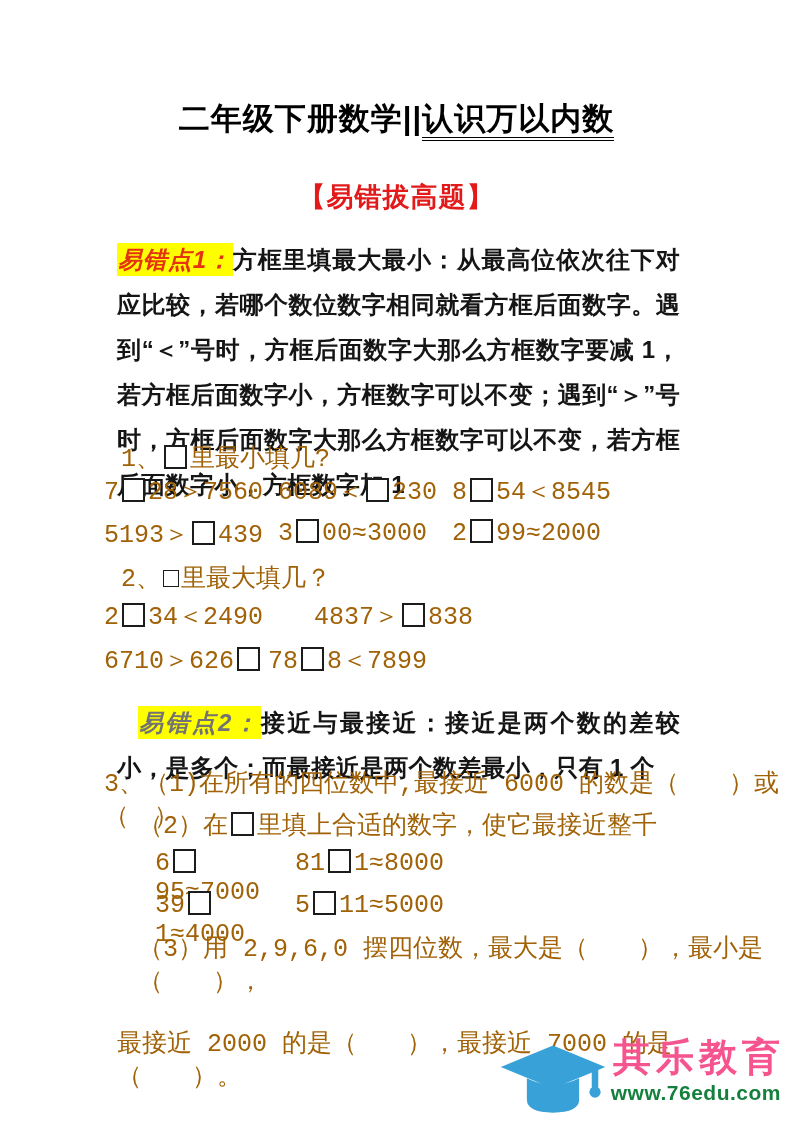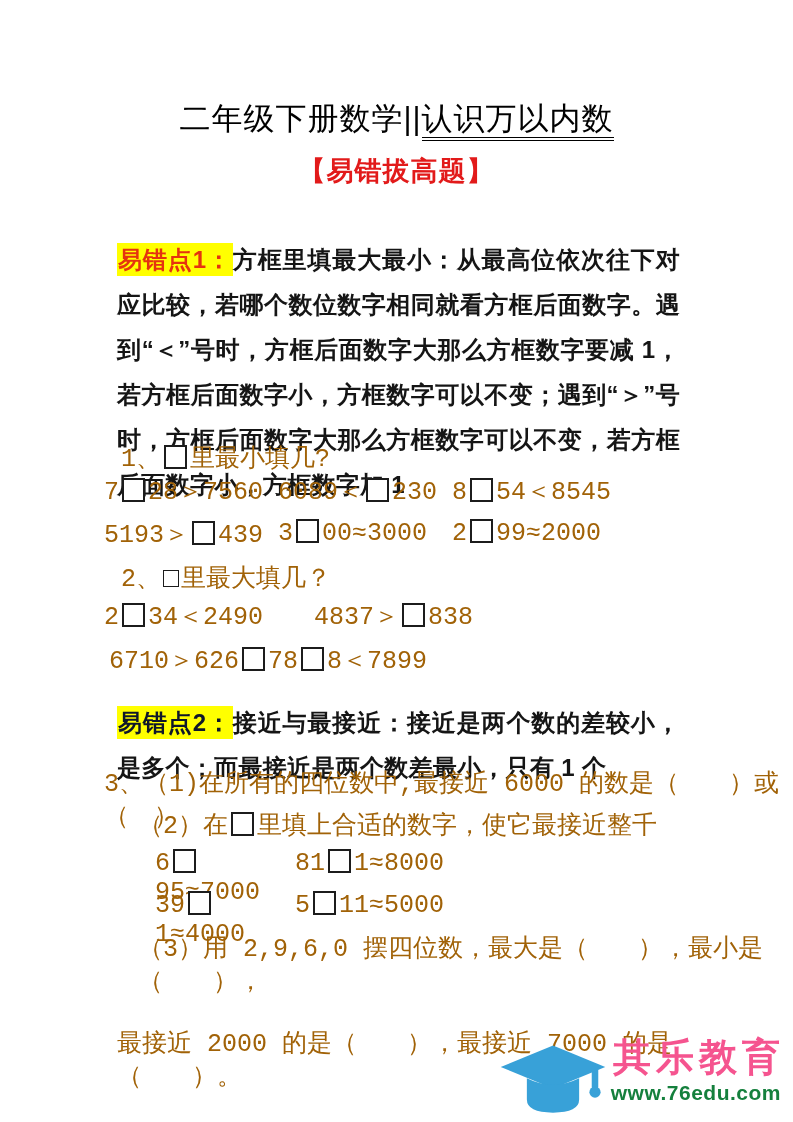--- a/index.html
+++ b/index.html
@@ -9,60 +9,61 @@
     width:793px;height:1122px;
     background:#ffffff;
     overflow:hidden;
     font-family:"Liberation Sans",sans-serif;
     color:#111;
   }
   
   .title{
     position:absolute;top:98px;left:0;width:793px;
     text-align:center;
-    font-size:31px;font-weight:normal;color:#000;
+    font-size:31px;font-weight:bold;color:#000;
     letter-spacing:1px;white-space:nowrap;
   }
   .title .title-underline{
     border-bottom:4px double #000;
     padding-bottom:1px;
   }
   .subtitle{
-    position:absolute;top:153px;left:0;width:793px;
+    position:absolute;top:179px;left:0;width:793px;
     text-align:center;
     font-size:27px;font-weight:bold;
     letter-spacing:1px;
   }
   
   .tip{
     position:absolute;left:117px;width:563px;
     font-size:24px;font-weight:bold;line-height:45px;
     text-align:justify;color:#151515;
     letter-spacing:0.3px;
   }
   .tip-1{top:213px;}
   .tip-2{top:676px;}
   .tip-label{
     background:#ffff00;
     padding:3px 1px;
+    font-style:italic;
   }
   
   .serif{
     font-family:Liberation Mono, monospace;
     font-size:25px;color:#a16207;
     white-space:pre-wrap;
   }
   .qline{position:absolute;left:121px;}
   .q1-label{top:441px;}
   .q2-label{top:561px;}
   .eq-row{position:absolute;left:104px;display:flex;align-items:center;}
   .row-a{top:474px;}
   .row-b{top:517px;}
   .row-c{top:599px;gap:28px;}
-  .row-d{top:643px;text-align:right;}
+  .row-d{top:643px;}
   .eq-row .eq{display:inline-block;white-space:nowrap;}
   .row-a .eq, .row-b .eq{width:174px;}
   .row-a .eq:last-child, .row-b .eq:last-child{width:auto;}
   .row-c .eq:first-child{width:182px;}
   .row-d .eq:first-child{width:164px;}
   .q3-line{position:absolute;}
   .q3-p1{top:766px;left:104px;}
   .q3-p2{top:808px;left:138px;}
   .q3-row{position:absolute;left:155px;display:flex;}
   .q3-row-a{top:849px;}
@@ -139,21 +140,21 @@
   <div class="serif eq-row row-c">
     <span class="eq">2<span class="sq"></span>34＜2490</span>
     <span class="eq">4837＞<span class="sq"></span>838</span>
   </div>
   <div class="serif eq-row row-d">
     <span class="eq">6710＞626<span class="sq"></span></span>
     <span class="eq">78<span class="sq"></span>8＜7899</span>
   </div>
 
   <p class="tip tip-2">
-    <span class="tip-label" style="color:#0f172a;">易错点2：</span><span>接近与最接近：接近是两个数的差较小，是多个；而最接近是两个数差最小，只有 1 个</span>
+    <span class="tip-label" style="color:#737373;margin-left:21px;">易错点2：</span><span>接近与最接近：接近是两个数的差较小，是多个；而最接近是两个数差最小，只有 1 个</span>
   </p>
 
   <div class="serif q3-line q3-p1">3、（1)在所有的四位数中,最接近 6000 的数是（　　）或（　）</div>
   <div class="serif q3-line q3-p2">（2）在<span class="sq"></span>里填上合适的数字，使它最接近整千</div>
 
   <div class="serif q3-row q3-row-a">
     <span class="eq">6<span class="sq"></span>95≈7000</span>
     <span class="eq">81<span class="sq"></span>1≈8000</span>
   </div>
   <div class="serif q3-row q3-row-b">

